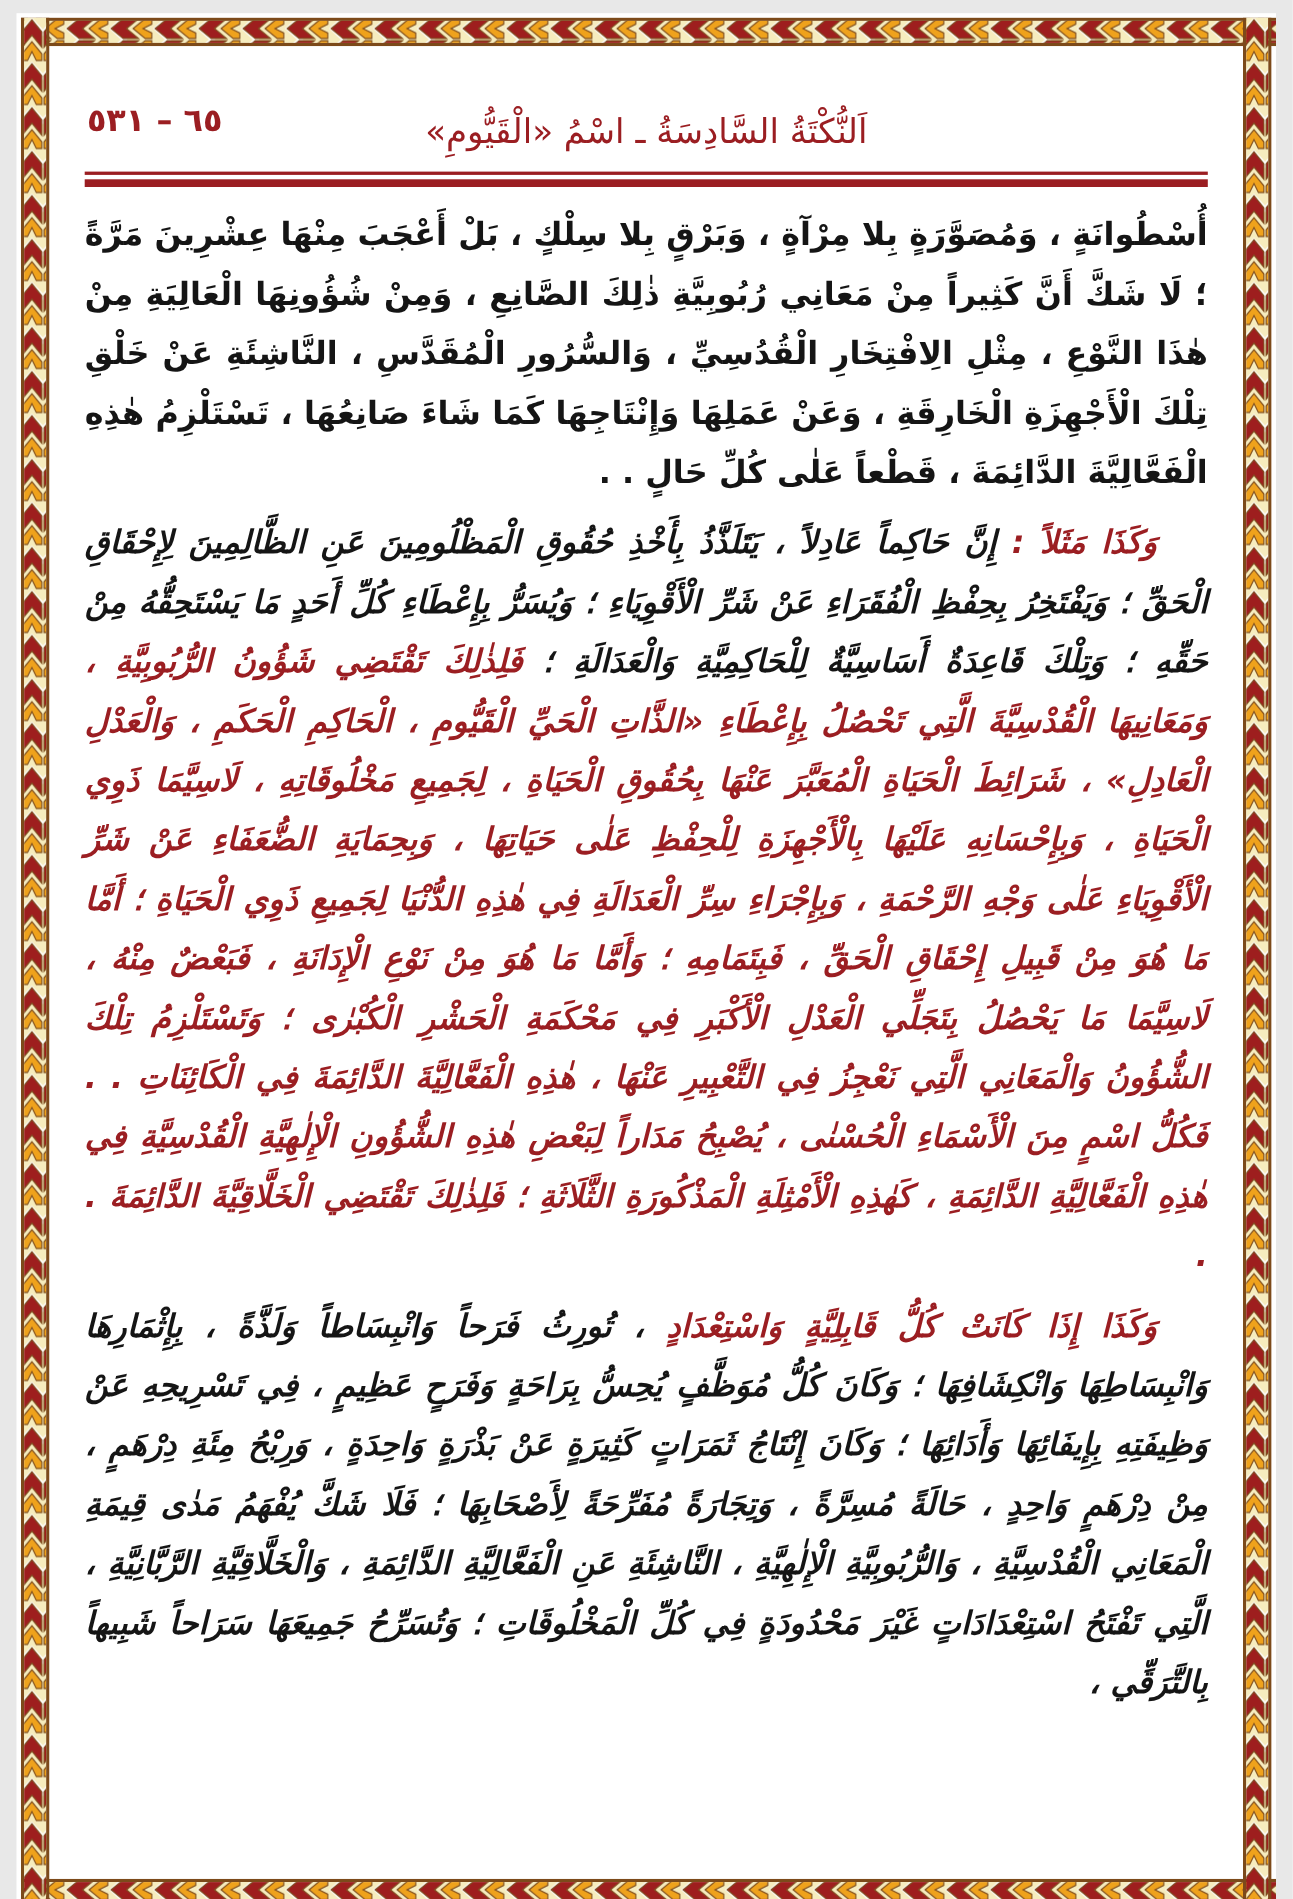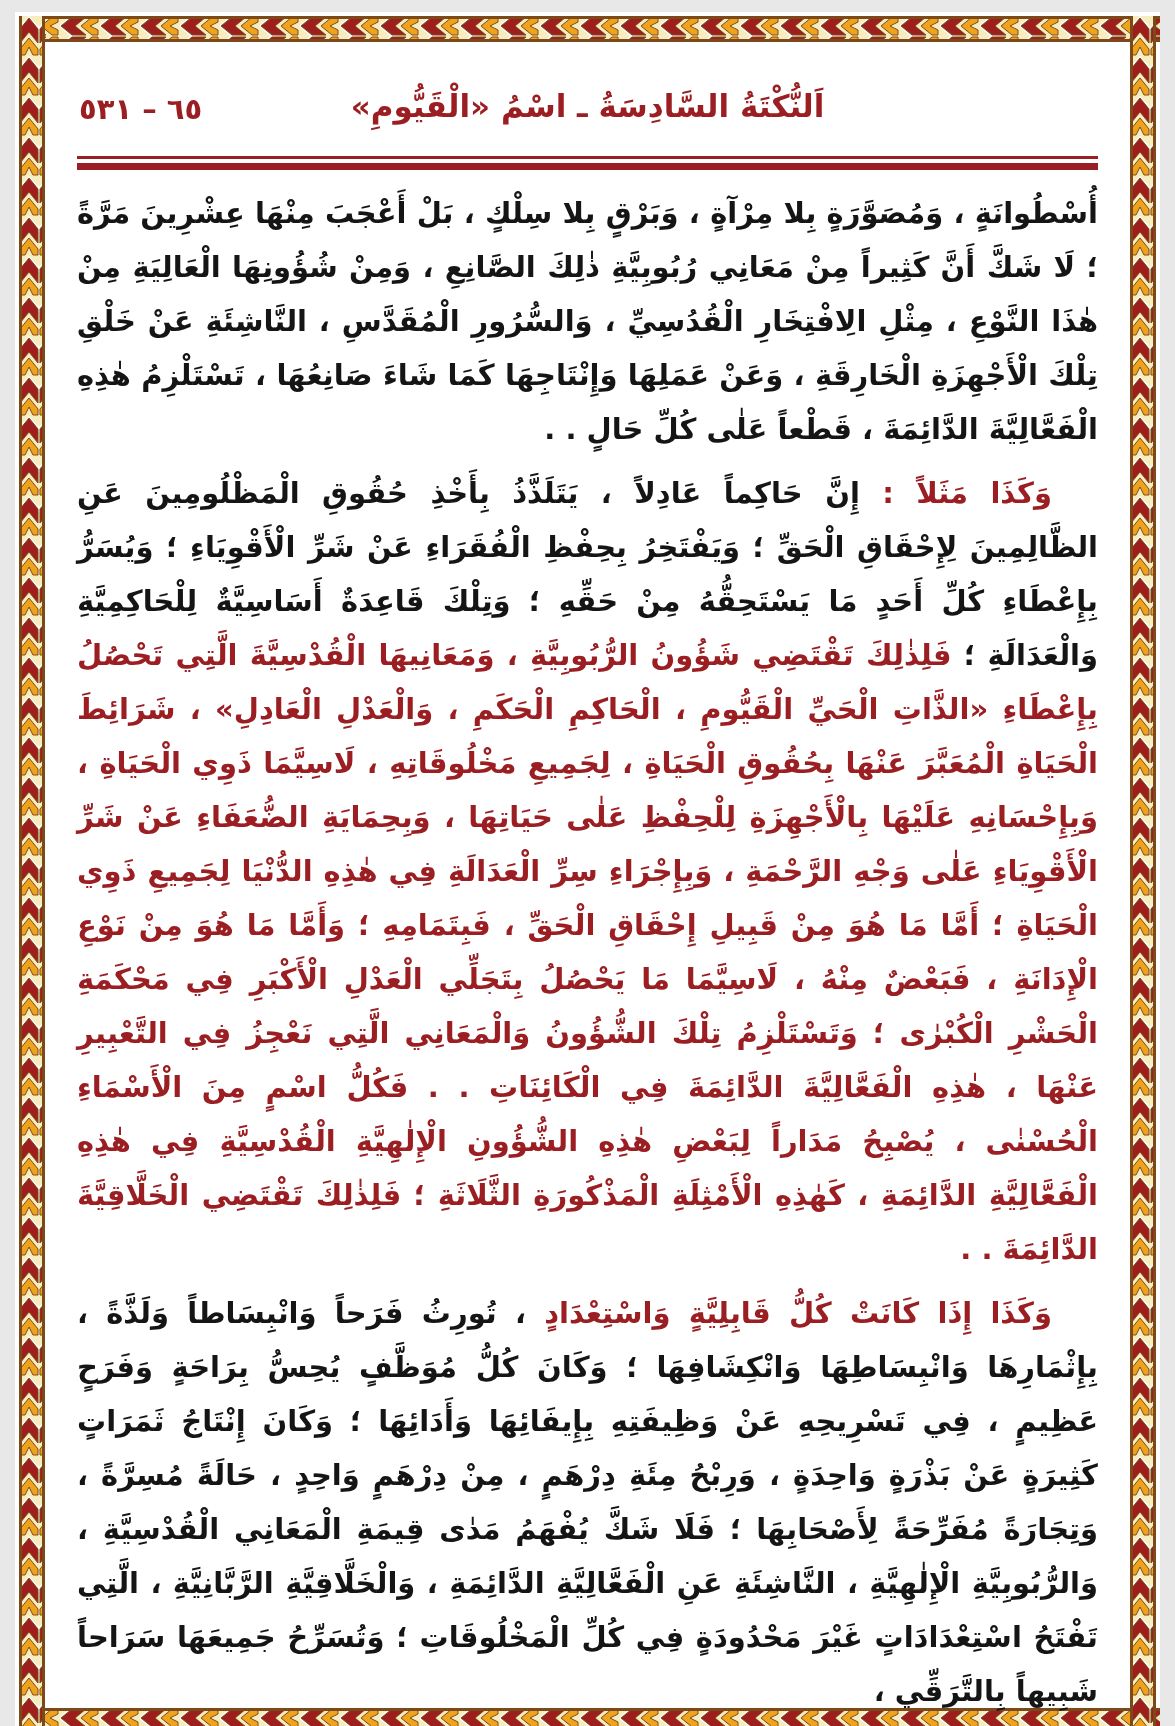--- a/index.html
+++ b/index.html
@@ -34,41 +34,41 @@
   .c-brown{fill:var(--border-brown);}
   
   .content{
     position:absolute;
     top:36px;left:62px;right:62px;bottom:34px;
     direction:rtl;
   }
   .page-header{position:relative;height:122px;}
   .page-title{
     position:absolute;left:50%;transform:translateX(-50%);
-    top:40px;white-space:nowrap;
-    font-size:31px;font-weight:bold;color:var(--accent-red);
+    top:54px;white-space:nowrap;
+    font-size:31px;font-weight:normal;color:var(--accent-red);
     direction:rtl;
   }
   .page-number{
     position:absolute;left:2px;top:44px;white-space:nowrap;
     font-size:29px;font-weight:bold;color:var(--accent-red);
     direction:rtl;
   }
   .rules{position:absolute;bottom:0;left:0;right:0;}
   .rule-thin{height:3px;background:var(--accent-red);margin-bottom:4px;}
   .rule-thick{height:7px;background:var(--accent-red);}
   .body-text{
     margin-top:16px;
     font-size:29px;font-weight:bold;
     color:var(--text-black);
     line-height:54px;
     text-align:justify;
   }
   .para{margin:0 0 10px 0;}
-  .para.indent{text-indent:46px;}
+  .para.indent{text-indent:46px;font-style:italic;}
   .seg-red{color:var(--accent-red);}
   .seg-black{color:var(--text-black);}
 </style>
 </head>
 <body>
 
 <div class="page">
 
   <svg width="0" height="0" style="position:absolute" aria-hidden="true">
     <defs>

